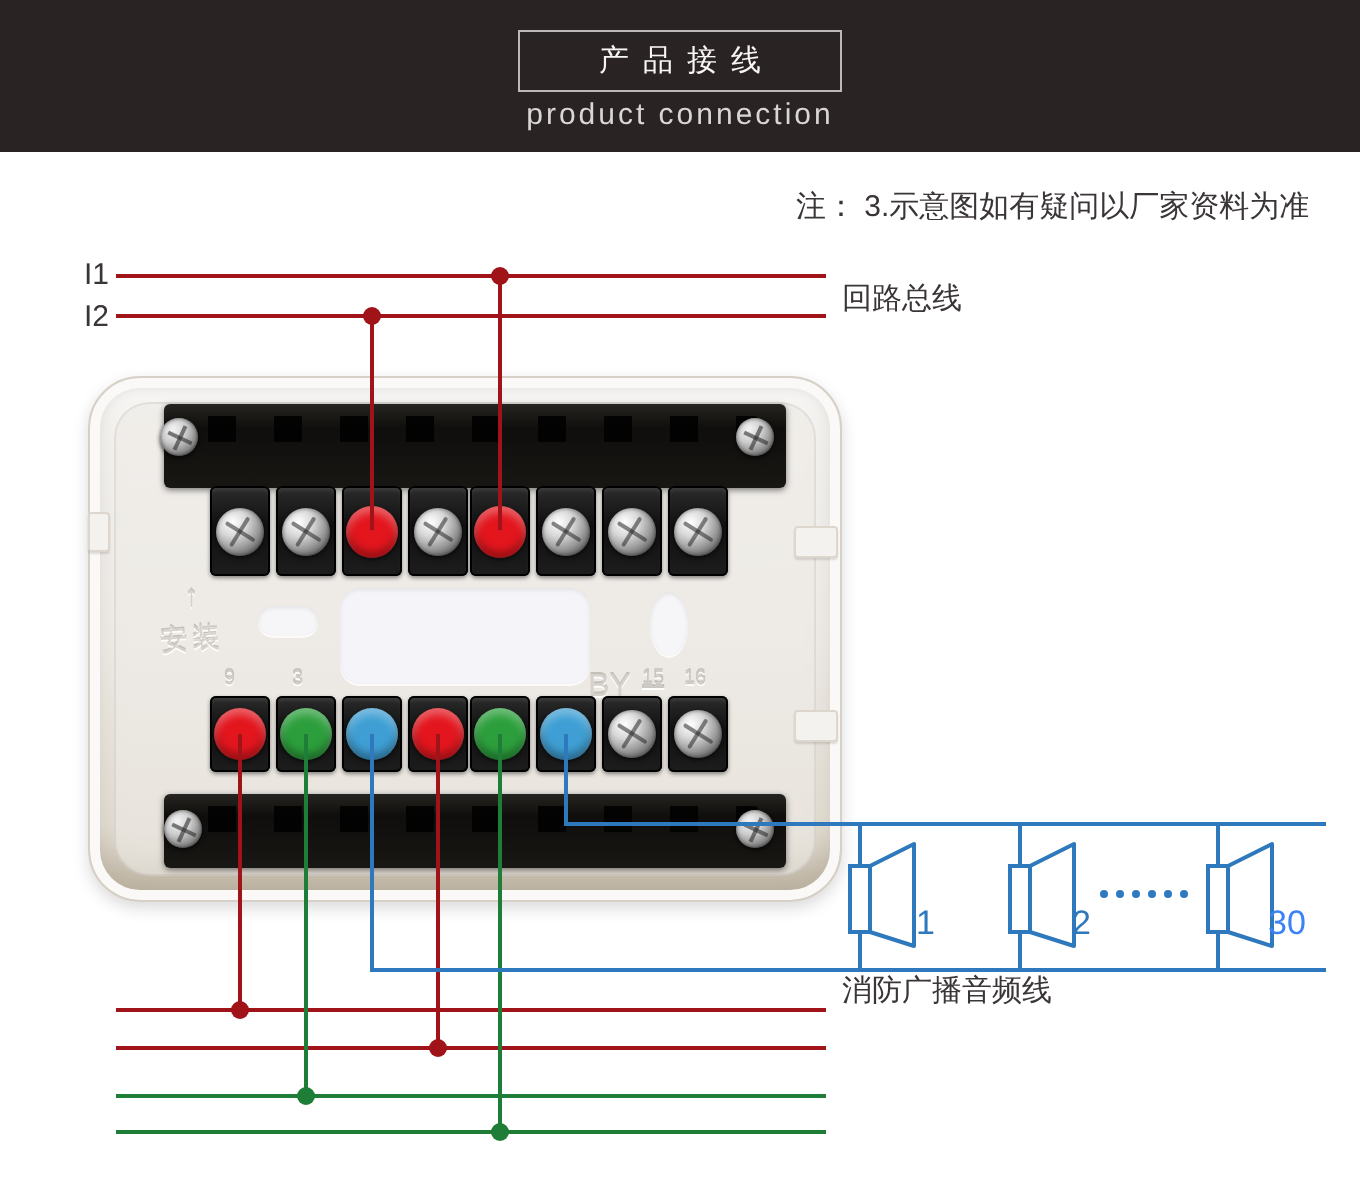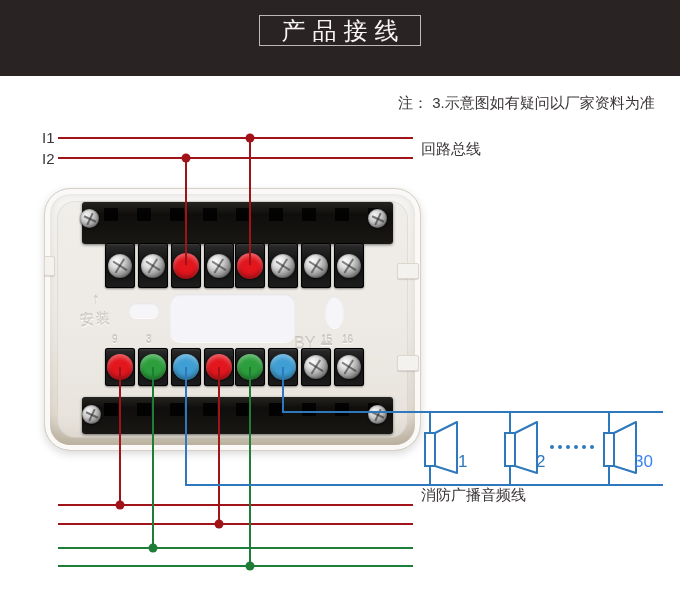--- a/index.html
+++ b/index.html
@@ -3,21 +3,21 @@
 <meta charset="utf-8">
 <style>
   html,body{margin:0;padding:0;background:#fff;}
   .stage{position:relative;width:680px;height:602px;background:#ffffff;overflow:hidden;
          font-family:"Liberation Sans",sans-serif;}
 
   
   .banner{position:absolute;left:0;top:0;width:680px;height:76px;background:#2a2323;z-index:2;}
   .title-box{position:absolute;left:259px;top:15px;width:160px;height:29px;
              border:1px solid #bdb9b9;display:flex;align-items:center;justify-content:center;}
-  .title-box span{color:#f7f5f5;font-size:24px;letter-spacing:7px;padding-left:7px;white-space:nowrap;}
+  .title-box span{color:#f7f5f5;font-size:15px;letter-spacing:7px;padding-left:7px;white-space:nowrap;}
   .subtitle{position:absolute;left:259px;top:49px;width:162px;text-align:center;
             color:#d9d6d6;font-size:15px;letter-spacing:1.5px;white-space:nowrap;}
 
   
   .lbl{position:absolute;color:#3a3537;font-size:15px;white-space:nowrap;z-index:6;}
   .lbl.note{left:398px;top:94px;}
   .lbl.i1{left:42px;top:129px;}
   .lbl.i2{left:42px;top:150px;}
   .lbl.loop-bus{left:421px;top:140px;}
   .lbl.fire{left:421px;top:486px;}
@@ -97,20 +97,21 @@
 </style>
 </head>
 <body>
 
 <div class="stage">
 
   <div class="banner" style="background: rgb(42, 35, 35);">
     <div class="title-box">
       <span>产品接线</span>
     </div>
+    <div class="subtitle">product connection</div>
   </div>
 
   <div class="lbl note">注：  3.示意图如有疑问以厂家资料为准</div>
   <div class="lbl i1">I1</div>
   <div class="lbl i2">I2</div>
   <div class="lbl loop-bus">回路总线</div>
   <div class="lbl fire">消防广播音频线</div>
 
   <div class="case"></div>
   <div class="case-inner"></div>

